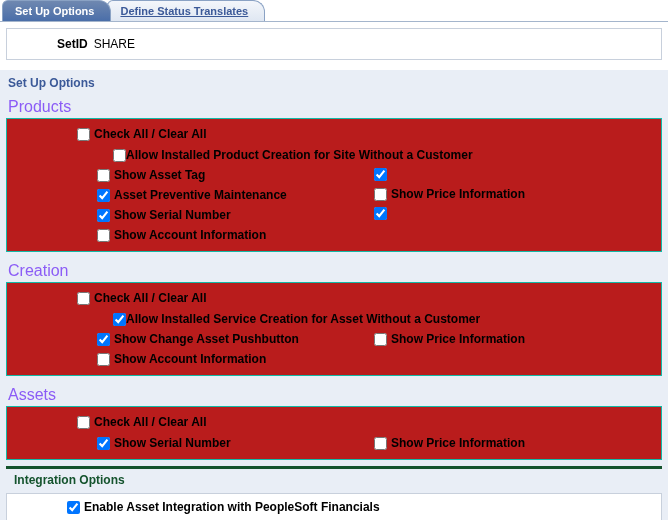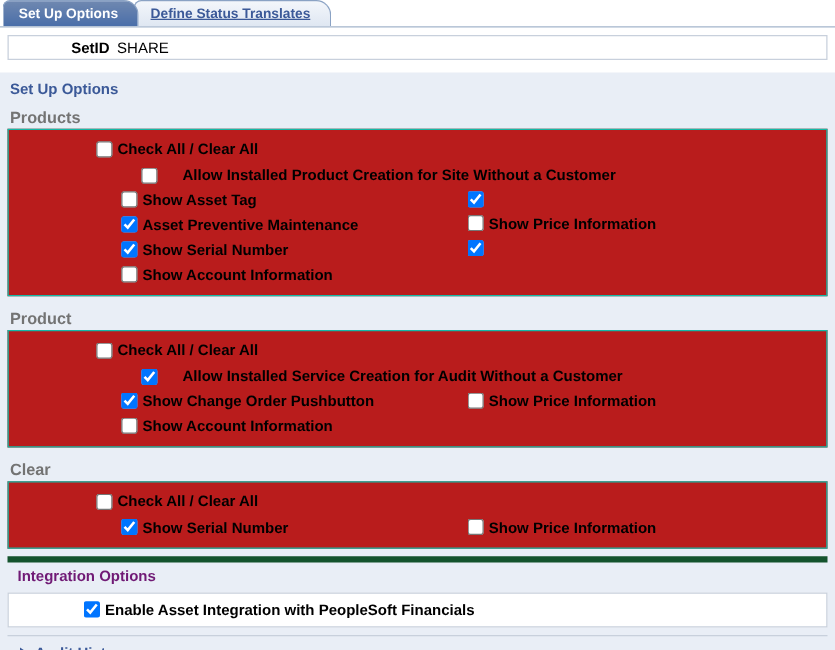--- a/index.html
+++ b/index.html
@@ -51,35 +51,35 @@
     font-weight: bold;
   }
   .setid-bar {
     border: 1px solid #c8d0dc;
     margin: 6px 6px 10px 6px;
     padding: 4px 8px 4px 50px;
     background: #fff;
     display: flex;
     align-items: center;
     gap: 6px;
-    height: 20px;
+    height: 32px;
   }
   .setid-bar .label {
     font-weight: bold;
   }
   .section-title {
     color: #3b5998;
     font-weight: bold;
     font-size: 12px;
     padding: 6px 8px 4px 8px;
   }
   .subsection-title {
-    color: #737373;
-    font-weight: bold;
-    font-size: 13px;
+    color: #8b5cf6;
+    font-weight: normal;
+    font-size: 16px;
     padding: 4px 8px 2px 8px;
   }
   .panel {
     background: #b91c1c;
     border: 1px solid #14b8a6;
     margin: 0 6px 6px 6px;
     padding: 6px 10px 6px 10px;
   }
   .check-all-row {
     display: flex;
@@ -92,55 +92,55 @@
     padding-left: 80px;
   }
   .two-col {
     display: flex;
   }
   .col {
     flex: 1;
   }
   .opt-row {
     display: flex;
-    align-items: flex-start;
+    align-items: flex-end;
     gap: 4px;
     padding: 3px 0;
     font-weight: bold;
   }
   .opt-row-full {
     display: flex;
     align-items: center;
-    gap: 20px;
+    gap: 0;
     padding: 3px 16px;
     font-weight: bold;
   }
   input[type="checkbox"] {
     width: 13px;
     height: 13px;
     margin: 0;
     cursor: pointer;
   }
   .integration-block {
     border: 1px solid #c8d0dc;
     margin: 6px 6px 6px 6px;
     background: #fff;
     padding: 6px 10px 6px 60px;
   }
   .integration-title {
-    color: #701a75;
+    color: #14532d;
     font-weight: bold;
     padding: 4px 8px 0 8px;
-    border-top: 5px solid #14532d;
+    border-top: 3px solid #14532d;
     margin: 4px 6px 0 6px;
     background: #e9eef6;
   }
   .int-row {
     display: flex;
-    align-items: flex-start;
+    align-items: flex-end;
     gap: 4px;
     font-weight: bold;
   }
   .audit-row {
     display: flex;
     align-items: center;
     gap: 6px;
     color: #3b5998;
     font-weight: bold;
     padding: 6px 8px 6px 10px;
@@ -221,53 +221,53 @@
               <span>Show Price Information</span>
             </div>
             <div class="opt-row">
               <input type="checkbox" checked="" style="">
             </div>
           </div>
         </div>
       </div>
     </div>
 
-    <div class="subsection-title">Product</div>
+    <div class="subsection-title">Creation</div>
     <div class="panel">
       <div class="check-all-row">
         <input type="checkbox" style="">
         <span>Check All / Clear All</span>
       </div>
       <div class="options-grid">
         <div class="opt-row-full">
           <input type="checkbox" checked="" style="">
-          <span>Allow Installed Service Creation for Audit Without a Customer</span>
+          <span>Allow Installed Service Creation for Asset Without a Customer</span>
         </div>
         <div class="two-col">
           <div class="col">
             <div class="opt-row">
               <input type="checkbox" checked="" style="">
-              <span>Show Change Order Pushbutton</span>
+              <span>Show Change Asset Pushbutton</span>
             </div>
             <div class="opt-row">
               <input type="checkbox" style="">
               <span>Show Account Information</span>
             </div>
           </div>
           <div class="col">
             <div class="opt-row">
               <input type="checkbox" style="">
               <span>Show Price Information</span>
             </div>
           </div>
         </div>
       </div>
     </div>
 
-    <div class="subsection-title">Clear</div>
+    <div class="subsection-title">Assets</div>
     <div class="panel">
       <div class="check-all-row">
         <input type="checkbox" style="">
         <span>Check All / Clear All</span>
       </div>
       <div class="options-grid">
         <div class="two-col">
           <div class="col">
             <div class="opt-row">
               <input type="checkbox" checked="" style="">

